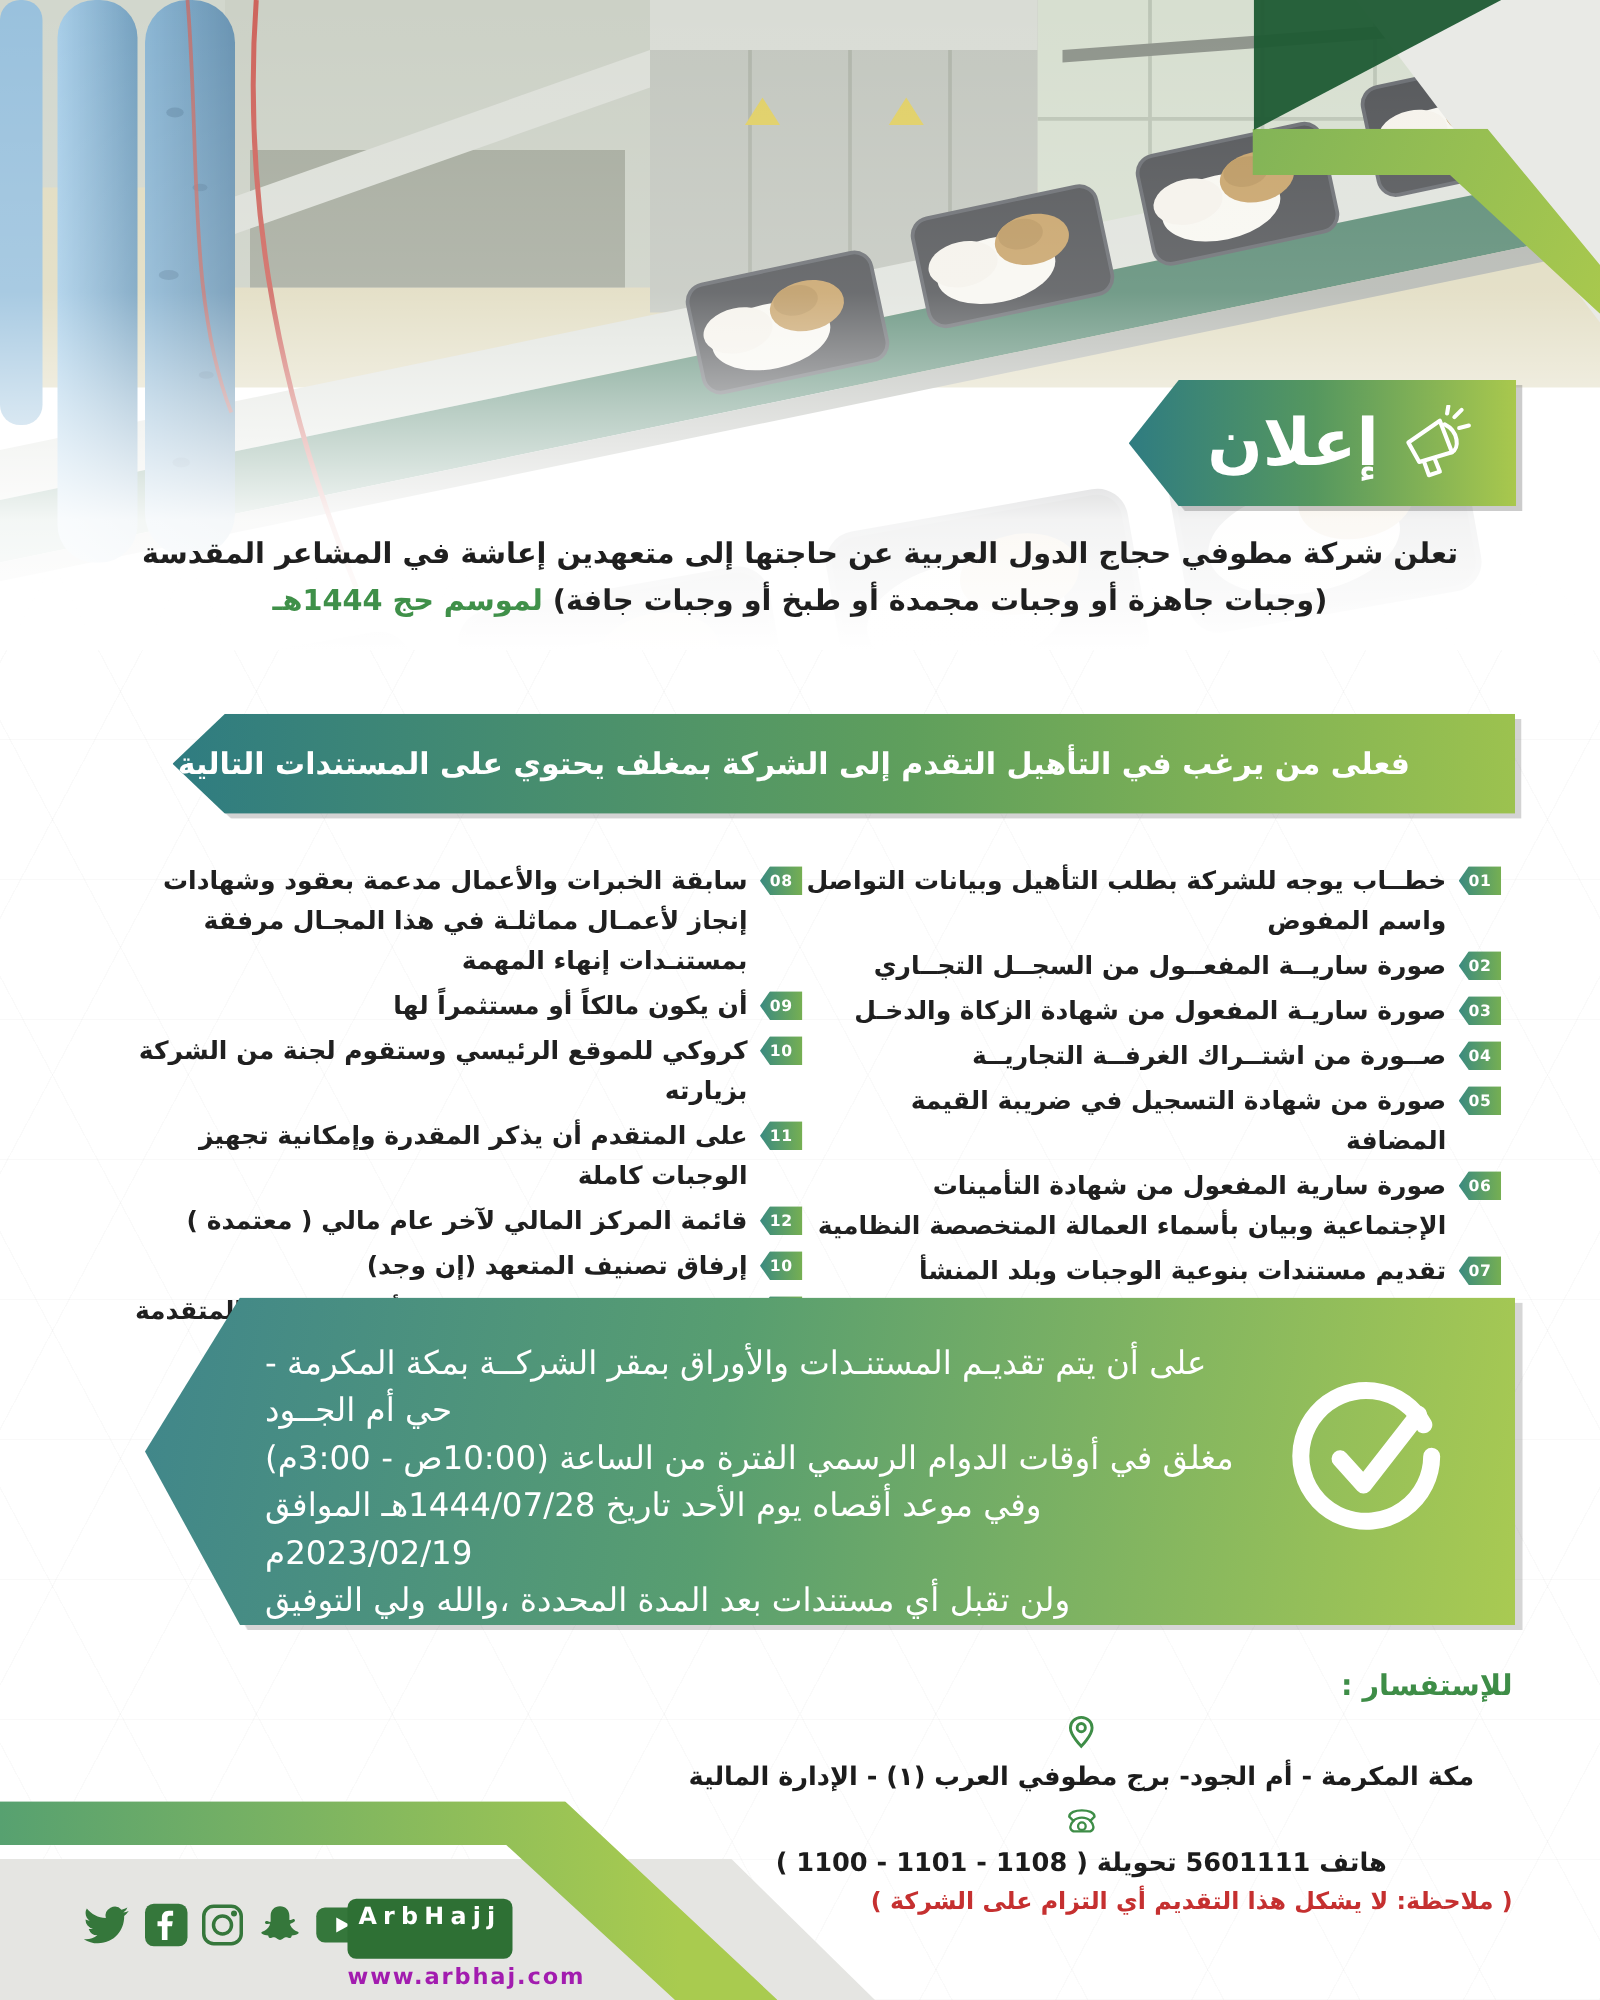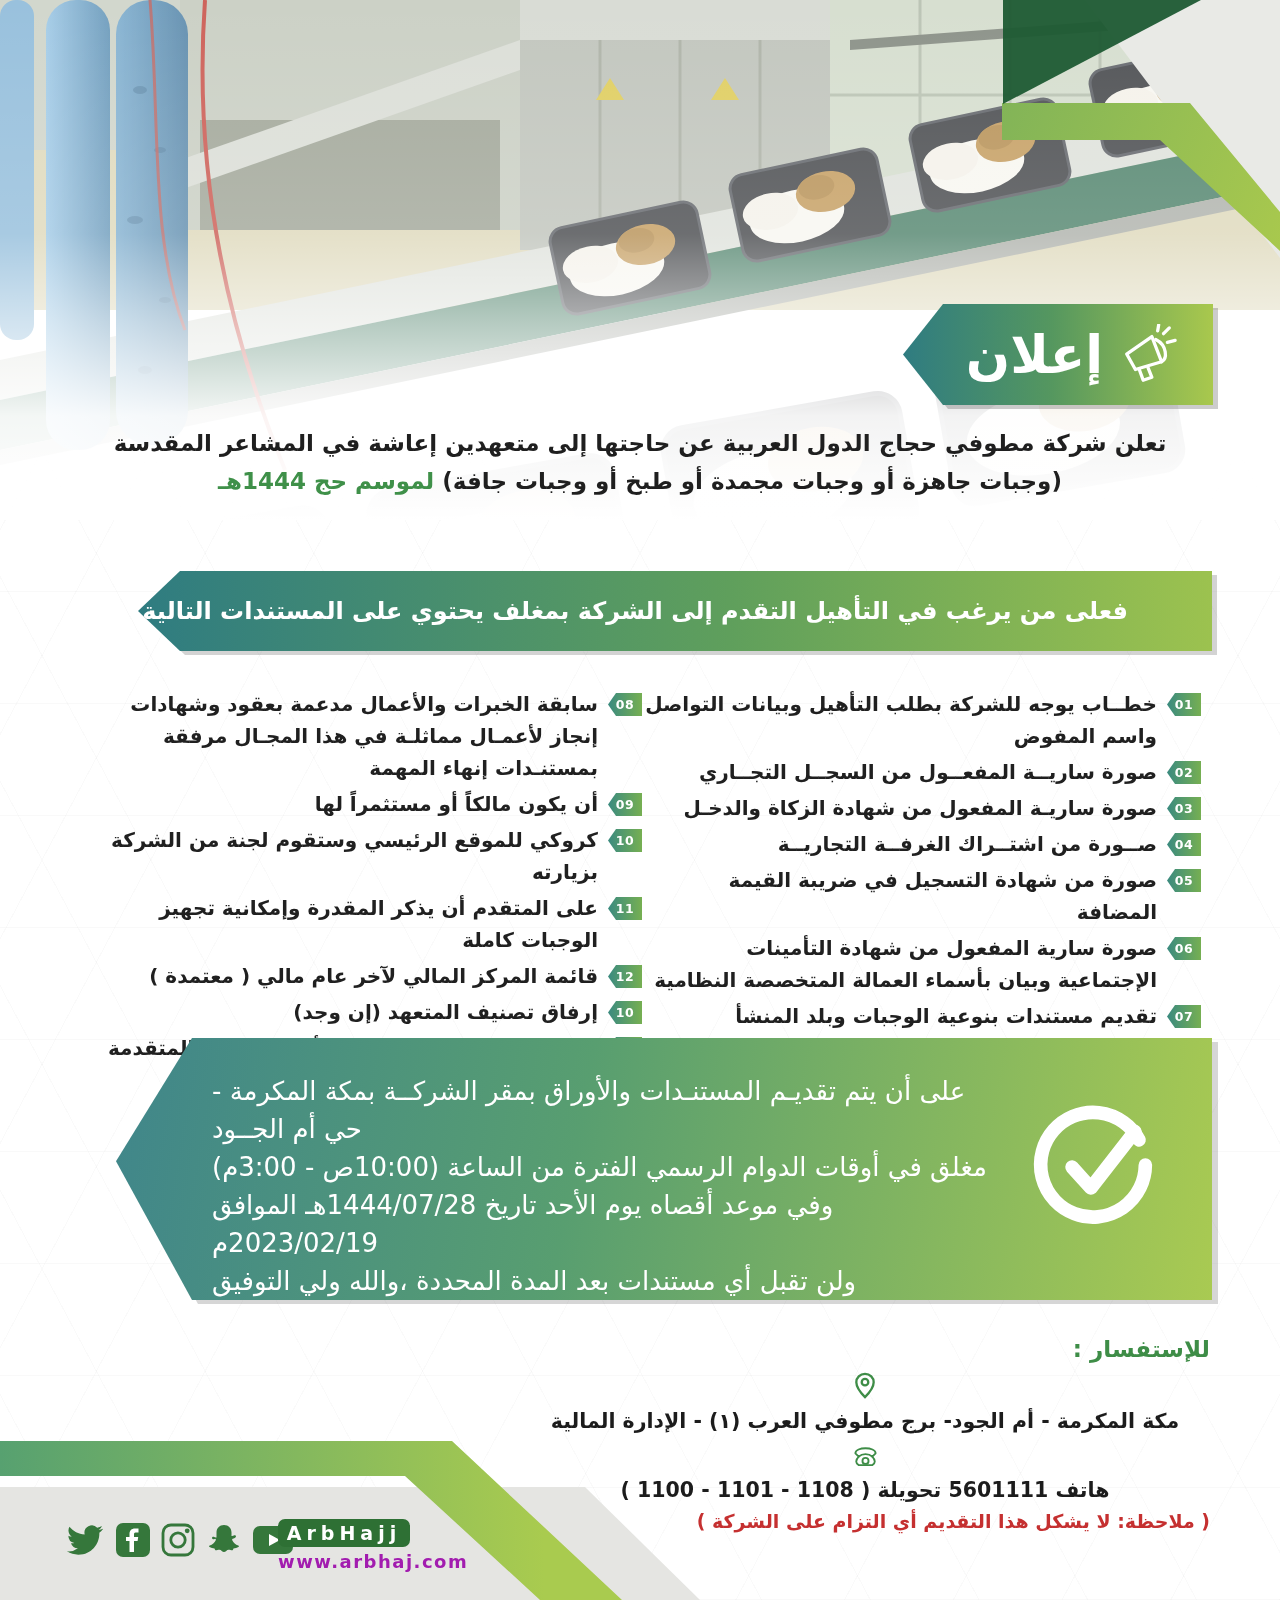--- a/index.html
+++ b/index.html
@@ -92,21 +92,21 @@
   
   .ribbon-gray{left:0;top:1487px;width:760px;height:113px;z-index:2;background:#e5e5e2;
     clip-path:polygon(0 0,585px 0,700px 113px,0 113px);}
   .ribbon-green{left:0;top:1441px;width:640px;height:159px;z-index:3;
     background:linear-gradient(90deg,#57a170,#a9cb4f 85%);
     clip-path:polygon(0 0,452px 0,622px 159px,540px 159px,405px 35px,0 35px);}
   .social{left:64px;top:1522px;z-index:4;display:flex;flex-direction:row;align-items:center;gap:9px;}
   .social svg{display:block;}
   .arbhajj{left:278px;top:1519px;z-index:4;width:132px;text-align:center;}
   .arbhajj-badge{background:#2e7034;color:#fff;font-size:19px;font-weight:bold;letter-spacing:5px;
-    border-radius:7px;padding:5px 8px 4px 8px;line-height:1;}
+    border-radius:7px;padding:5px 8px 24px 8px;line-height:1;}
   .arbhajj-url{color:#a21caf;font-size:18px;font-weight:bold;letter-spacing:1.5px;margin-top:4px;}
 </style>
 </head>
 <body>
 
 <div class="page">
 
   <div class="abs bg-pattern"></div>
 
   <div class="abs photo">

